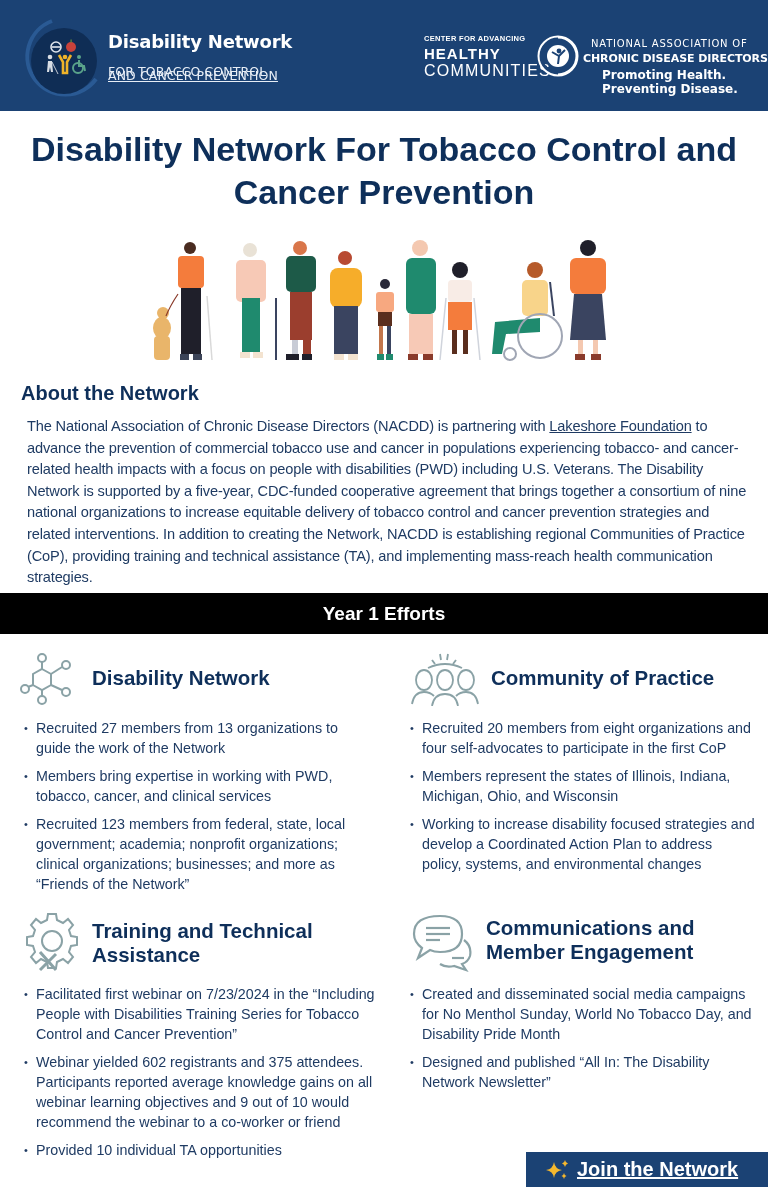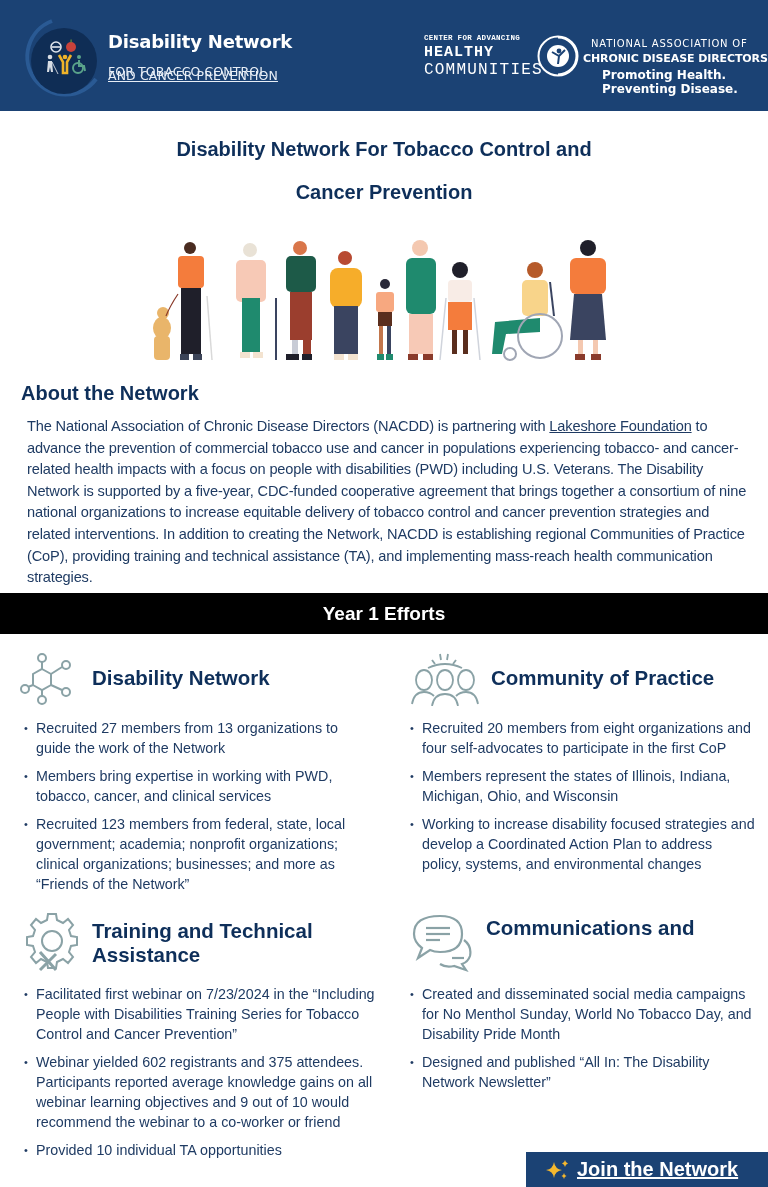--- a/index.html
+++ b/index.html
@@ -7,33 +7,33 @@
   body { font-family: "Liberation Sans", sans-serif; color: #1f3b63; position: relative; }
 
   
   .header { position: absolute; left: 0; top: 0; width: 768px; height: 111px; background: #1b4274; }
   .dn-logo { position: absolute; left: 22px; top: 17px; width: 78px; height: 80px; }
   .dn-title { position: absolute; left: 108px; top: 31px; color: #fff; font-family: "DejaVu Sans", sans-serif; font-weight: bold; font-size: 18px; letter-spacing: -0.2px; }
   .dn-sub { position: absolute; left: 108px; color: #e8eef6; font-family: "DejaVu Sans", sans-serif; font-size: 12.5px; letter-spacing: 0.1px; }
   .dn-sub.l1 { top: 64px; }
   .dn-sub.l2 { top: 68px; text-decoration: underline; }
 
-  .chc { position: absolute; left: 424px; top: 34px; color: #fff; font-family: Liberation Mono, monospace; }
+  .chc { position: absolute; left: 424px; top: 34px; color: #fff; font-family: Liberation Sans, sans-serif; }
   .chc .small { font-size: 7.5px; font-weight: bold; letter-spacing: 0.3px; display: block; }
   .chc .big { font-size: 15px; font-weight: bold; letter-spacing: 1px; line-height: 19px; display: block; margin-top: 1px; }
   .chc .mid { font-size: 16px; letter-spacing: 1.2px; display: block; margin-top: -1px; }
 
   .nacdd-logo { position: absolute; left: 537px; top: 35px; width: 42px; height: 42px; }
   .nacdd-text { position: absolute; left: 583px; top: 38px; color: #fff; font-family: "DejaVu Sans", sans-serif; }
   .nacdd-text .l1 { font-size: 10px; letter-spacing: 0.8px; display: block; margin-left: 8px; }
   .nacdd-text .l2 { font-size: 11px; font-weight: bold; display: block; margin-top: 3px; letter-spacing: -0.1px; }
   .nacdd-text .l3 { font-size: 12px; font-weight: bold; display: block; margin-top: 3px; margin-left: 12px; padding-left: 7px; }
 
   
-  .page-title { position: absolute; left: 0; top: 128px; width: 768px; text-align: center; color: #0e2f5a; font-weight: bold; font-size: 20px; line-height: 43px; }
+  .page-title { position: absolute; left: 0; top: 128px; width: 768px; text-align: center; color: #0e2f5a; font-weight: bold; font-size: 34px; line-height: 43px; }
 
   
   .people { position: absolute; left: 150px; top: 236px; width: 470px; height: 128px; }
 
   
   .about-h { position: absolute; left: 21px; top: 382px; font-size: 20px; font-weight: bold; color: #0e2f5a; }
   .about-p { position: absolute; left: 27px; top: 416px; width: 725px; font-size: 14.6px; line-height: 21.6px; color: #1f3b63; letter-spacing: -0.15px; }
   .about-p a { color: #1f3b63; text-decoration: underline; }
 
   
@@ -256,20 +256,21 @@
 <svg class="sec-icon" style="left:410px;top:912px;width:64px;height:60px" viewBox="0 0 64 60" fill="none" stroke="#8aa2a6" stroke-width="2.2">
   <path d="M30 4 Q52 4 52 22 Q52 40 30 40 Q24 40 20 38 L8 46 L12 36 Q4 30 4 22 Q4 4 30 4 Z"></path>
   <line x1="16" y1="16" x2="40" y2="16"></line>
     <line x1="16" y1="22" x2="40" y2="22"></line>
     <line x1="16" y1="28" x2="30" y2="28"></line>
   <path d="M54 28 Q62 34 60 44 Q58 50 52 52 L56 58 L44 54 Q36 56 30 52"></path>
   <line x1="42" y1="46" x2="54" y2="46"></line>
 </svg>
 <div class="sec-h" style="left:486px;top:916px">
   <div>Communications and</div>
+  <div>Member Engagement</div>
 </div>
 <ul class="bullets" style="left:410px;top:984px;width:345px">
   <li>Created and disseminated social media campaigns for No Menthol Sunday, World No Tobacco Day, and Disability Pride Month</li>
   <li>Designed and published “All In: The Disability Network Newsletter”</li>
 </ul>
 
 <div class="cta">
   <svg class="spark" viewBox="0 0 26 22">
     <path d="M9 3 Q10 10 17 11 Q10 12 9 19 Q8 12 1 11 Q8 10 9 3 Z" fill="#f5b82e"></path>
     <path d="M20 1 Q20.5 4 23 4.5 Q20.5 5 20 8 Q19.5 5 17 4.5 Q19.5 4 20 1 Z" fill="#f5b82e"></path>

